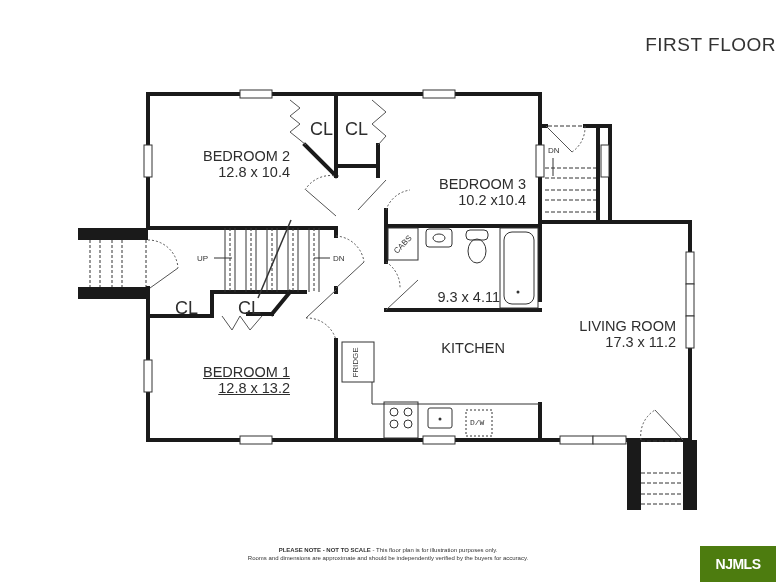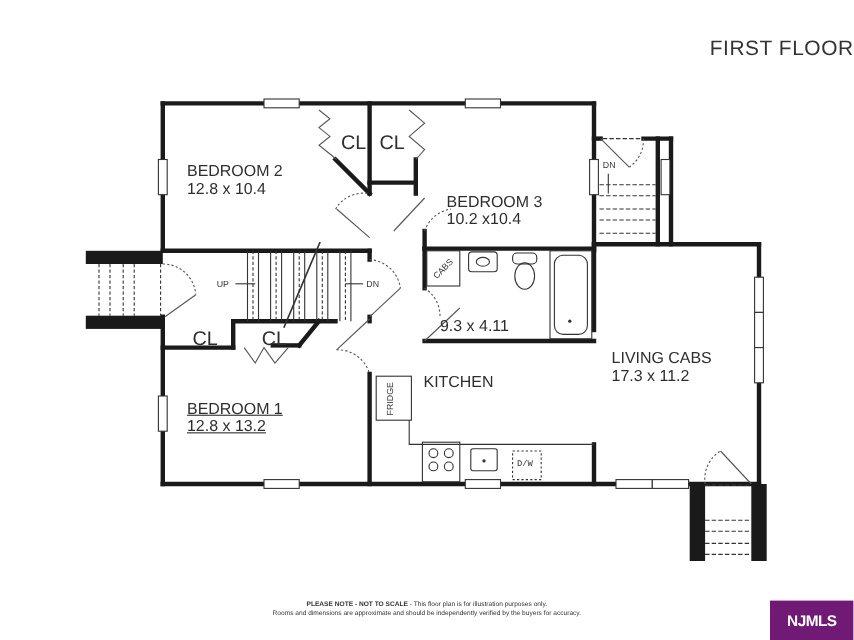--- a/index.html
+++ b/index.html
@@ -1,27 +1,27 @@
 <!DOCTYPE html>
 <html><head>
 <meta charset="utf-8">
 <style>
   html, body { margin: 0; padding: 0; background: #ffffff; }
   body { width: 776px; height: 582px; position: relative; overflow: hidden;
          font-family: "Liberation Sans", "DejaVu Sans", sans-serif; color: #2b2b2b; }
   .title { position: absolute; left: 0; width: 776px; top: 34px; text-align: right;
            font-size: 19px; letter-spacing: 0.5px; color: #333; }
   .plan { position: absolute; left: 0; top: 0; width: 776px; height: 582px; }
-  .room-label { position: absolute; text-align: left; font-size: 14.5px; line-height: 16px; color: #2e2e2e; }
+  .room-label { position: absolute; text-align: right; font-size: 14.5px; line-height: 16px; color: #2e2e2e; }
   .room-label span { display: block; }
   .small-label { position: absolute; font-size: 18px; color: #2e2e2e; }
   .tiny { position: absolute; font-size: 8px; color: #333; }
   .note { position: absolute; left: 0; width: 776px; top: 546px; text-align: center; font-size: 6px; line-height: 8px; color: #333; }
   .note b { font-weight: bold; }
-  .watermark { position: absolute; left: 700px; top: 546px; width: 76px; height: 36px; background: #701a75;
+  .watermark { position: absolute; left: 700px; top: 546px; width: 76px; height: 36px; background: #4d7c0f;
                color: #fff; font-weight: bold; font-size: 14px; text-align: center; line-height: 36px; letter-spacing: -0.5px; }
 </style>
 </head>
 <body>
 
 <div class="title">FIRST FLOOR</div>
 
 <svg class="plan" viewBox="0 0 776 582" xmlns="http://www.w3.org/2000/svg">
   <g stroke="#1a1a1a" stroke-width="4" fill="none" stroke-linecap="square">
 
@@ -198,21 +198,21 @@
   <span>BEDROOM 1</span>
   <span>12.8 x 13.2</span>
 </div>
 <div class="room-label" style="left:400px; top:289px; width:100px;">
   <span>9.3 x 4.11</span>
 </div>
 <div class="room-label" style="left:385px; top:340px; width:120px;">
   <span>KITCHEN</span>
 </div>
 <div class="room-label" style="left:556px; top:318px; width:120px;">
-  <span>LIVING CABS</span>
+  <span>LIVING ROOM</span>
   <span>17.3 x 11.2</span>
 </div>
 
 <div class="small-label" style="left:310px; top:119px;">CL</div>
 <div class="small-label" style="left:345px; top:119px;">CL</div>
 <div class="small-label" style="left:175px; top:298px;">CL</div>
 <div class="small-label" style="left:238px; top:298px;">CL</div>
 
 <div class="tiny" style="left:392px; top:240px; transform: rotate(-45deg);">CABS</div>
 <div class="tiny" style="left:340px; top:358px; transform: rotate(-90deg);">FRIDGE</div>

